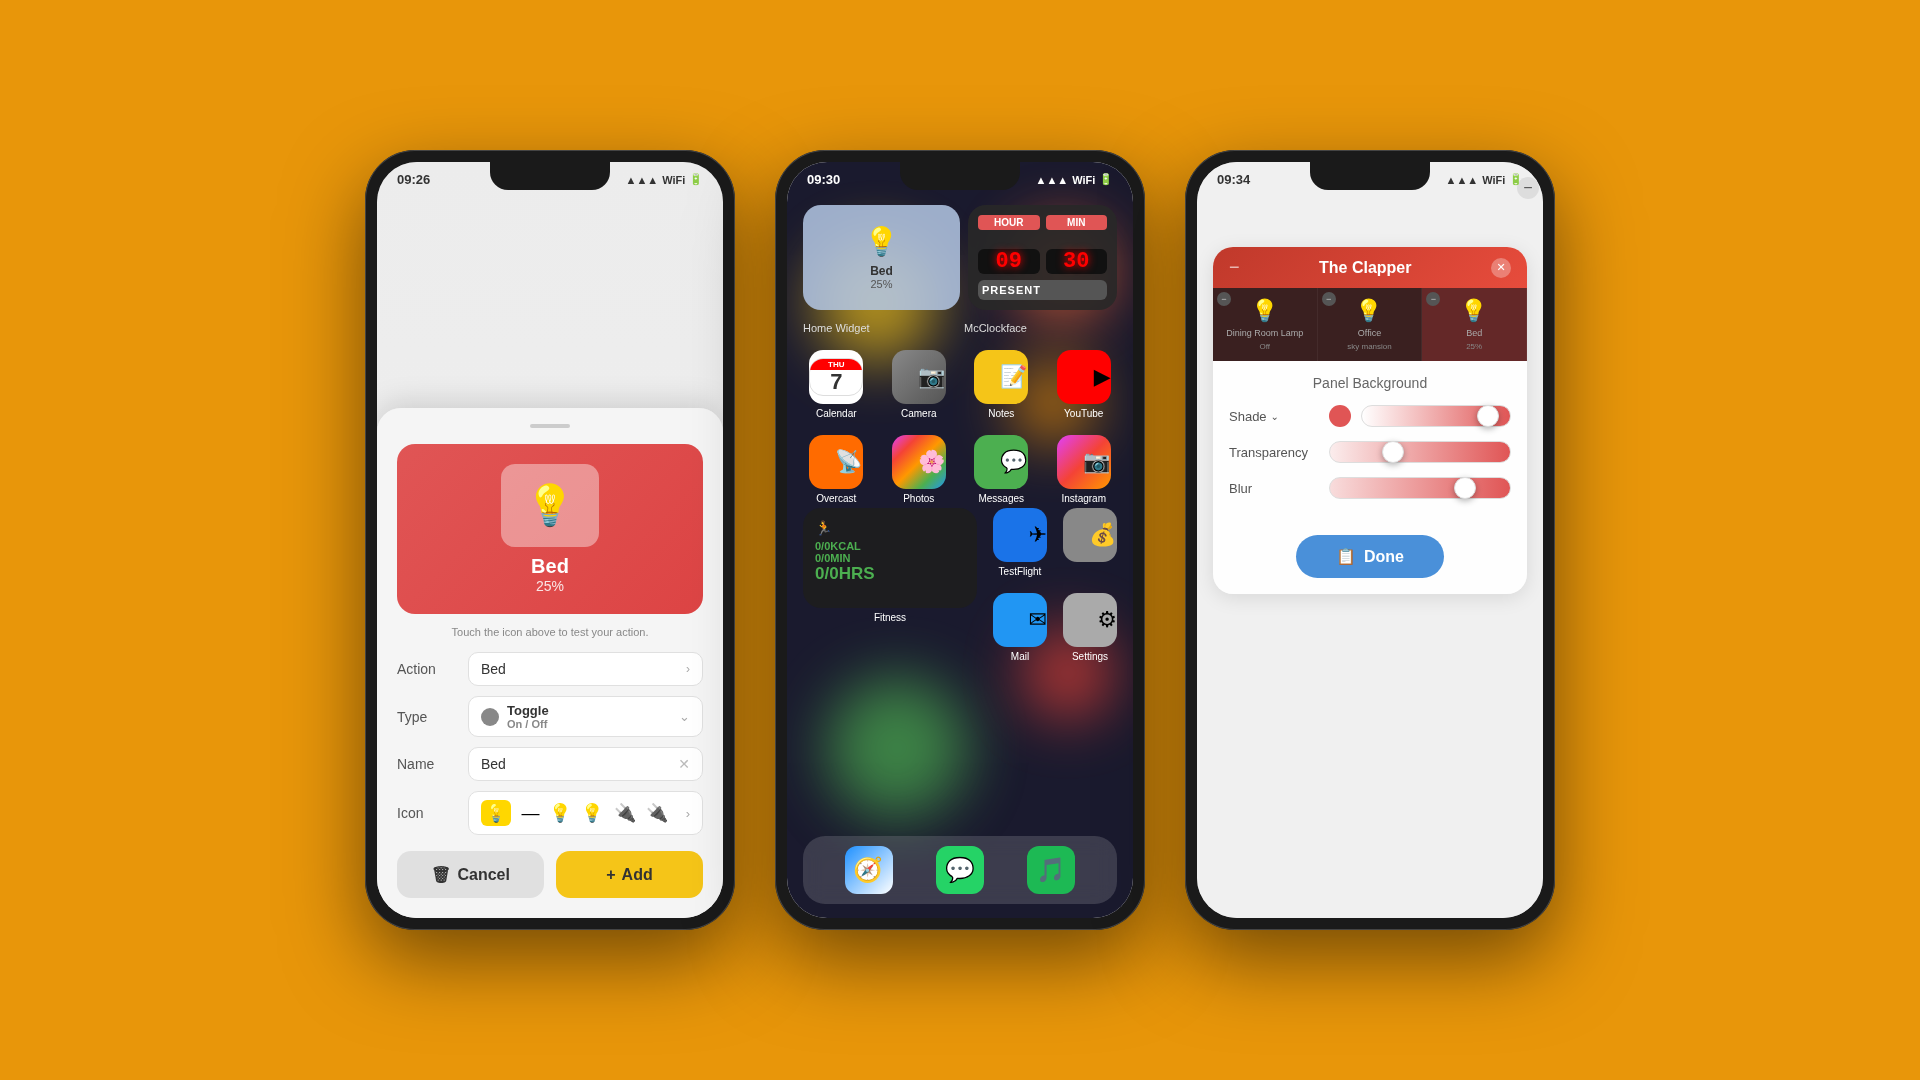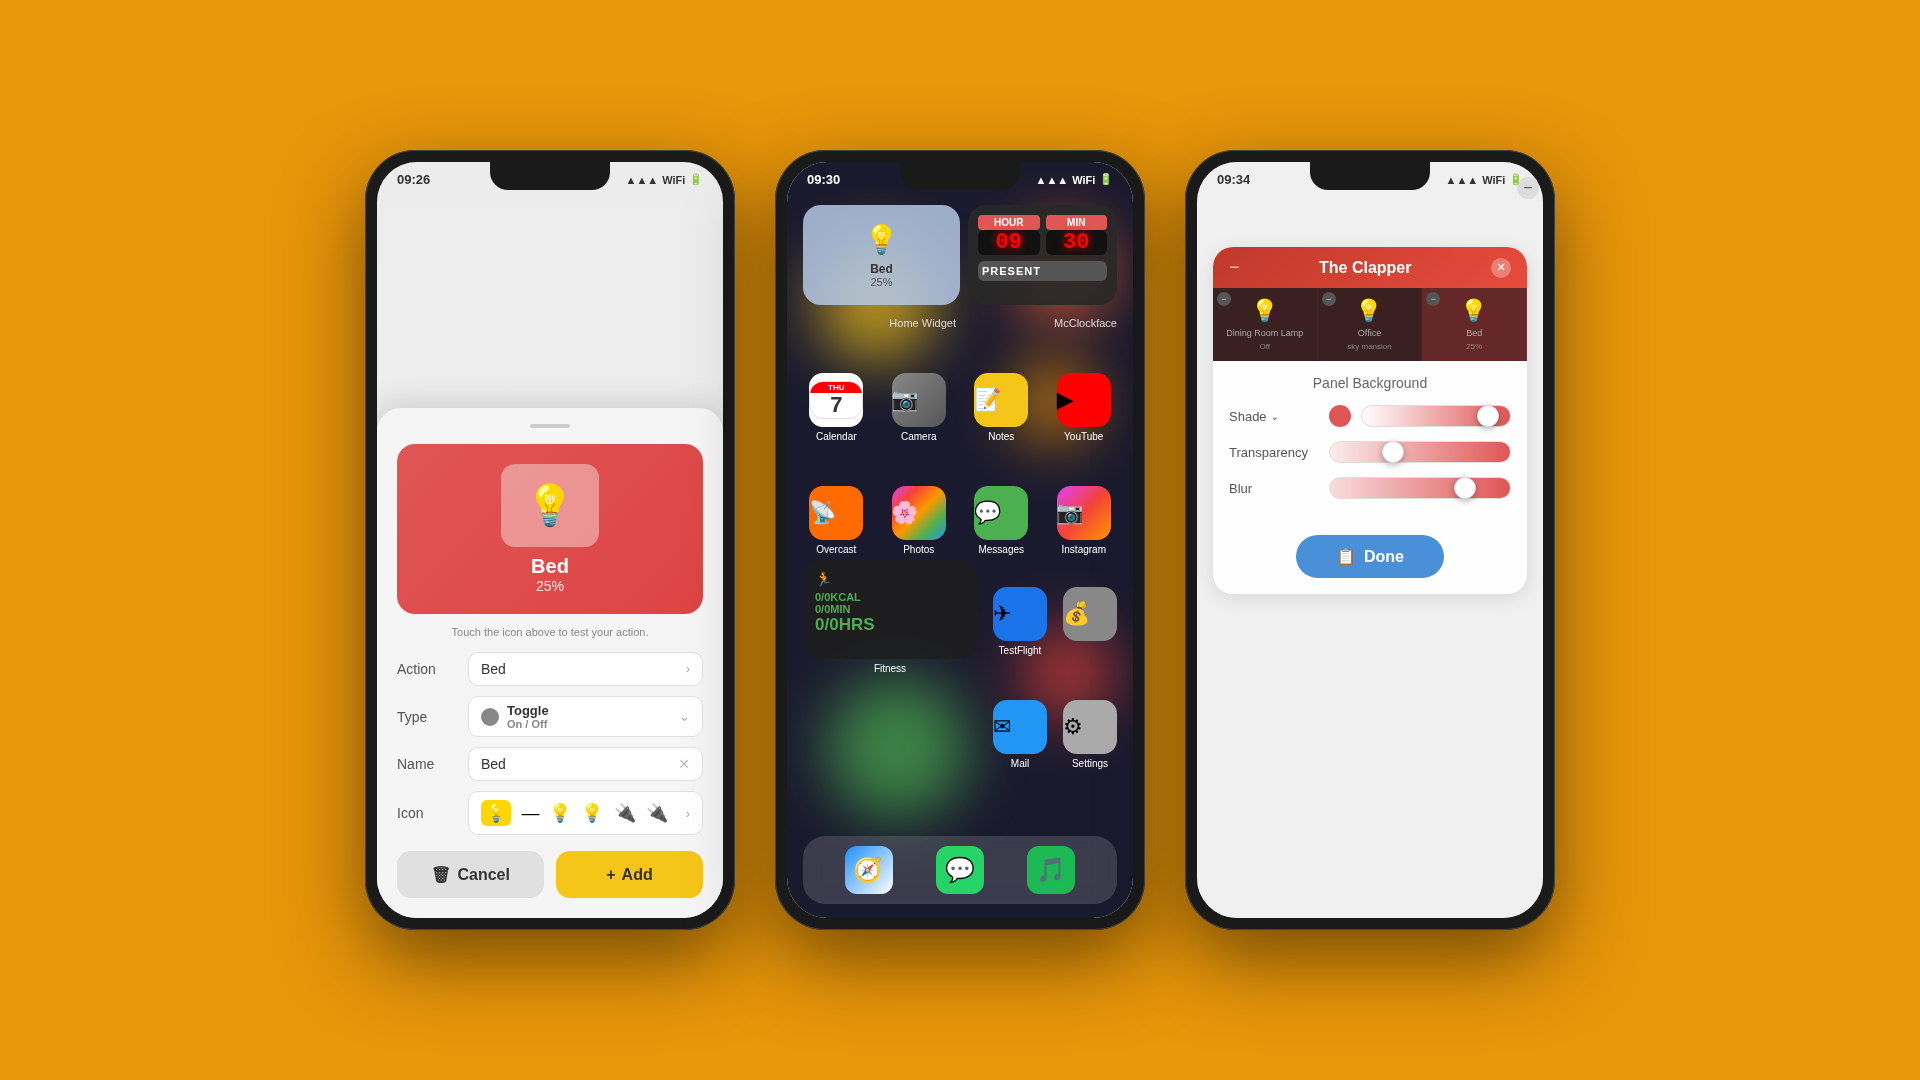--- a/index.html
+++ b/index.html
@@ -260,21 +260,21 @@
     .widget-light-pct { font-size: 11px; color: #555; }
 
     .widget-clock {
       background: rgba(40,40,40,0.9);
       border-radius: 18px;
       padding: 10px;
       flex: 1;
       display: flex;
       flex-direction: column;
     }
-    .clock-labels { display: flex; gap: 6px; margin-bottom: 0; }
+    .clock-labels { display: flex; gap: 6px; margin-bottom: 19px; }
     .clock-label {
       background: #e05555;
       color: #fff;
       font-size: 10px;
       font-weight: 700;
       padding: 2px 6px;
       border-radius: 4px;
       flex: 1;
       text-align: center;
     }
@@ -307,21 +307,21 @@
     }
     .widget-labels {
       display: flex;
       gap: 8px;
       padding: 4px 16px 8px;
       position: relative;
       z-index: 2;
     }
     .widget-label {
       flex: 1;
-      text-align: right;
+      text-align: left;
       font-size: 11px;
       color: #ddd;
     }
 
     .app-grid {
       display: grid;
       grid-template-columns: repeat(4, 1fr);
       gap: 16px;
       padding: 8px 16px;
       position: relative;
@@ -332,23 +332,22 @@
       flex-direction: column;
       align-items: center;
       gap: 4px;
     }
     .app-icon {
       width: 54px;
       height: 54px;
       border-radius: 14px;
       display: flex;
       align-items: center;
-      justify-content: flex-start;
+      justify-content: flex-end;
       font-size: 22px;
-      margin-top: 28px;
     }
     .app-label {
       font-size: 10px;
       color: #fff;
       text-align: center;
     }
 
     .dock {
       position: absolute;
       bottom: 14px;

